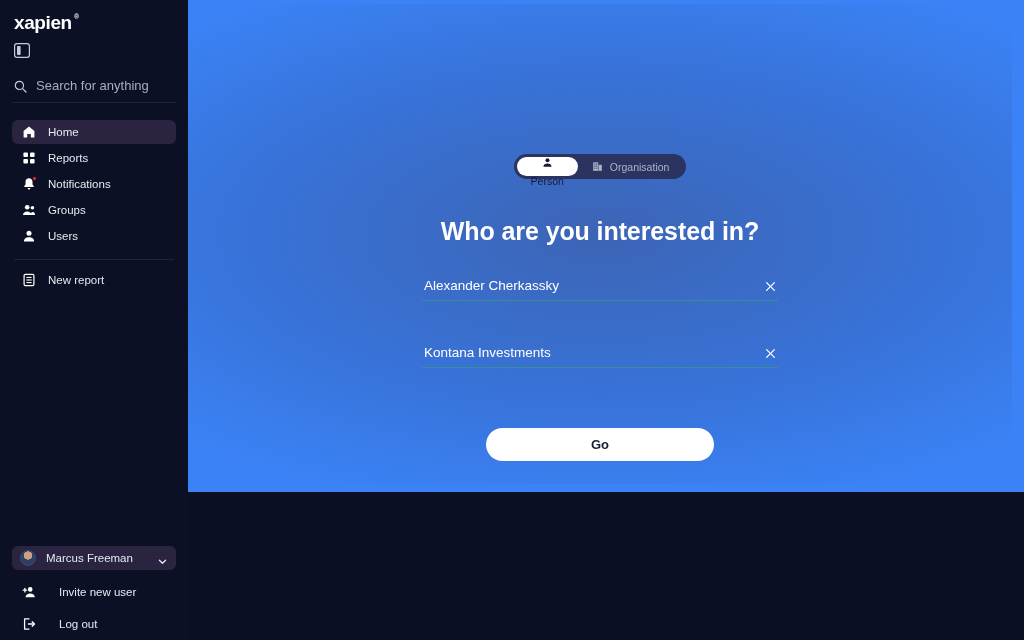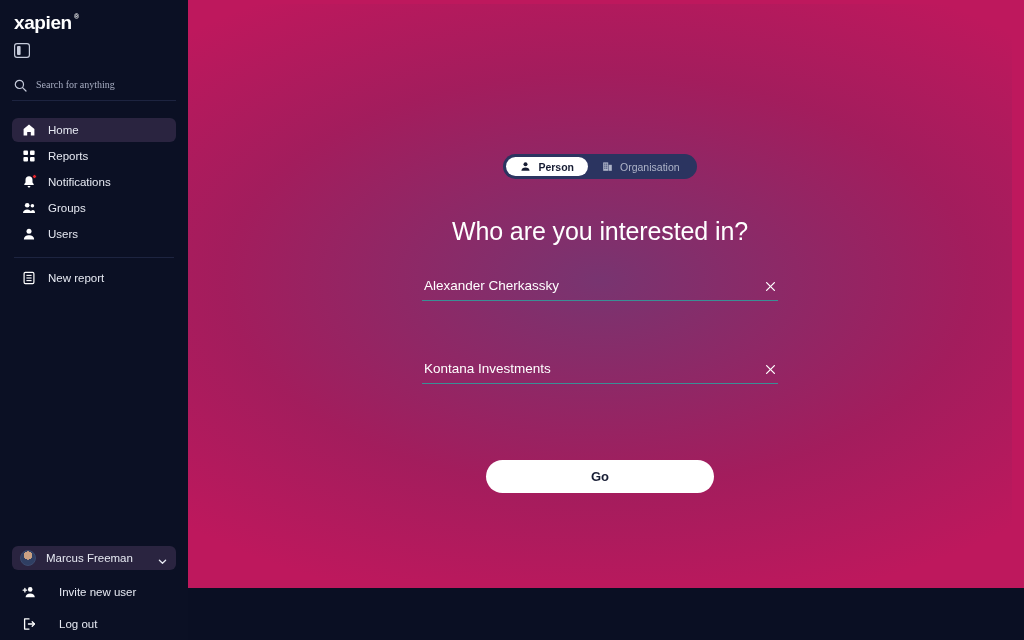--- a/index.html
+++ b/index.html
@@ -2,21 +2,21 @@
 <html><head>
 <meta charset="utf-8">
 <style>
   * { box-sizing: border-box; margin: 0; padding: 0; }
   html, body {
     width: 1024px; height: 640px;
     background: #0a0f23;
     font-family: "Liberation Sans", sans-serif;
     overflow: hidden;
   }
-  .app { display: flex; width: 1024px; height: 588px; background: #be185d; }
+  .app { display: flex; width: 1024px; height: 492px; background: #3b82f6; }
 
   
   .sidebar {
     width: 188px; height: 640px;
     background: #0b1024;
     display: flex; flex-direction: column;
     padding: 0 12px;
     position: relative;
   }
   .logo-row { padding: 12px 0 0 2px; }
@@ -33,22 +33,22 @@
   .panel-toggle svg { display: block; }
 
   .search-row {
     display: flex; align-items: center; gap: 9px;
     margin-top: 20px; padding: 0 2px 9px 2px;
     border-bottom: 1px solid #1d2440;
   }
   .search-icon { width: 13px; height: 13px; flex: none; }
   .search-input {
     background: transparent; border: none; outline: none;
-    color: #c6cbdb; font-size: 10px;
-    font-family: Liberation Serif, serif; width: 140px;
+    color: #c6cbdb; font-size: 13px;
+    font-family: Liberation Sans, sans-serif; width: 140px;
   }
   .search-input::placeholder { color: #a7adc2; }
 
   .nav { margin-top: 17px; display: flex; flex-direction: column; }
   .nav-item {
     display: flex; align-items: center; gap: 12px;
     height: 24px; padding: 0 10px; margin-bottom: 2px;
     border-radius: 6px; cursor: pointer;
     color: #e6e9f2; font-size: 11.5px;
   }
@@ -107,33 +107,33 @@
     background: #2b3460; border-radius: 999px; padding: 3px;
     height: 25px;
   }
   .toggle-btn {
     display: flex; align-items: center; gap: 7px;
     height: 19px; padding: 0 14px; border-radius: 999px;
     font-size: 10.5px; cursor: pointer; border: none;
     background: transparent; color: #aeb4c8;
     font-family: "Liberation Sans", sans-serif;
   }
-  .toggle-btn.active { background: #ffffff; color: #161c33; font-weight: 700; }
+  .toggle-btn.active { background: #ffffff; color: #161c33; font-weight: 400; flex-direction: column; }
   .tg-ico { width: 11px; height: 11px; flex: none; }
 
   .headline {
     margin-top: 38px; color: #ffffff;
-    font-size: 25px; font-weight: 400; letter-spacing: -0.1px;
+    font-size: 25px; font-weight: 700; letter-spacing: -0.1px;
   }
 
   .fields { margin-top: 32px; width: 356px; }
   .field {
     display: flex; align-items: flex-end; gap: 0;
     border-bottom: 1.4px solid #3a8f96;
-    padding-bottom: 6px; margin-bottom: 60px;
+    padding-bottom: 6px; margin-bottom: 44px;
   }
   .field-input {
     flex: 1; background: transparent; border: none; outline: none;
     color: #ffffff; font-size: 13.5px; padding: 0 0 1px 2px;
     font-family: "Liberation Sans", sans-serif;
   }
   .clear-btn {
     background: transparent; border: none; cursor: pointer;
     width: 15px; height: 15px; padding: 0; flex: none;
   }

